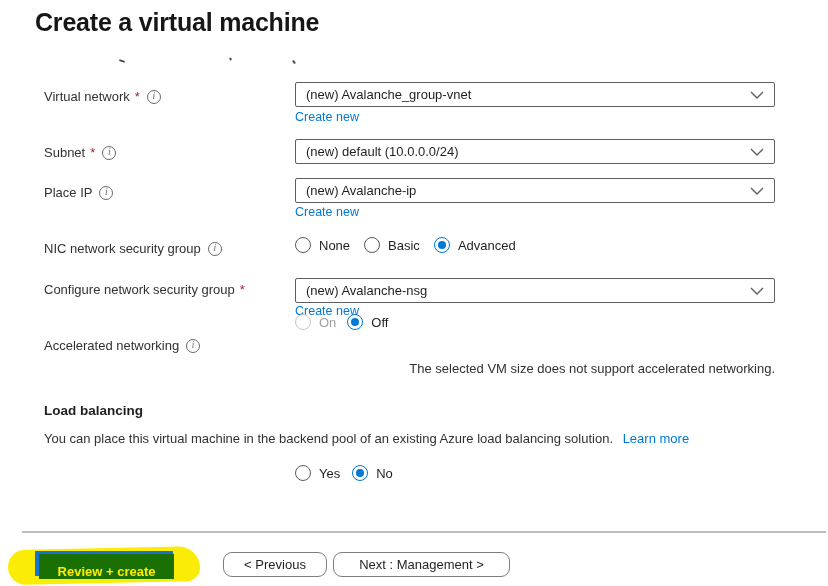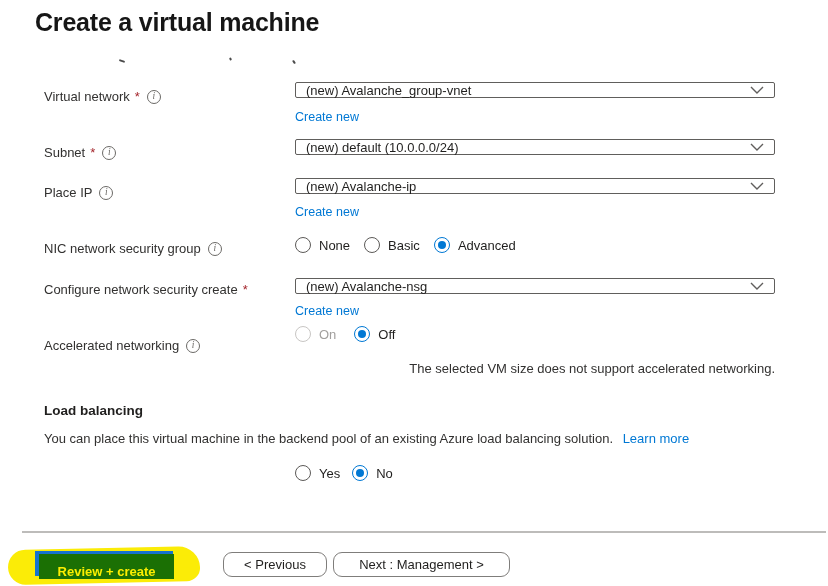--- a/index.html
+++ b/index.html
@@ -28,21 +28,21 @@
   }
   .req { color: #a4262c; font-size: 13px; margin-left: -2px; }
   .info-i {
     width: 14px; height: 14px; border: 1px solid #6b6966; border-radius: 50%;
     color: #6b6966; font-size: 9.5px; font-family: "Liberation Serif", serif; font-style: italic;
     display: inline-flex; align-items: center; justify-content: center; line-height: 1;
     flex: 0 0 auto;
   }
 
   .dd {
-    position: absolute; left: 295px; width: 480px; height: 16px;
+    position: absolute; left: 295px; width: 480px; height: 25px;
     border: 1px solid #605e5c; border-radius: 2px; background: #fff;
     display: flex; align-items: center; padding: 0 10px; font-size: 13px; color: #201f1e;
     cursor: pointer;
   }
   .dd-val { flex: 1 1 auto; overflow: hidden; white-space: nowrap; }
   .chev { flex: 0 0 auto; margin-left: 8px; }
 
   .link {
     position: absolute; left: 295px; font-size: 12.5px; color: #0078d4; cursor: pointer;
     white-space: nowrap;
@@ -174,36 +174,36 @@
       <span class="rb"></span>
       <span class="radio-lbl">Basic</span>
     </div>
     <div class="radio-opt sel">
       <span class="rb"></span>
       <span class="radio-lbl">Advanced</span>
     </div>
   </div>
 
   <div class="lbl" style="top:282px">
-    <span>Configure network security create</span>
+    <span>Configure network security group</span>
       <span class="req">*</span>
   </div>
   <div class="dd" style="top:278px">
     <span class="dd-val">(new) Avalanche-nsg</span>
     <svg class="chev" width="14" height="8" viewBox="0 0 14 8">
         <polyline points="1,1 7,7 13,1" fill="none" stroke="#605e5c" stroke-width="1.4"></polyline>
       </svg>
   </div>
   <div class="link" style="top:304px">Create new</div>
 
   <div class="lbl" style="top:338px">
     <span>Accelerated networking</span>
     <span class="info-i">i</span>
   </div>
-  <div class="radio-row" style="top:326px; gap:18px">
+  <div class="radio-row" style="top:314px; gap:11px">
     <div class="radio-opt dis">
       <span class="rb"></span>
       <span class="radio-lbl">On</span>
     </div>
     <div class="radio-opt sel">
       <span class="rb"></span>
       <span class="radio-lbl">Off</span>
     </div>
   </div>
   <div class="note">The selected VM size does not support accelerated networking.</div>

